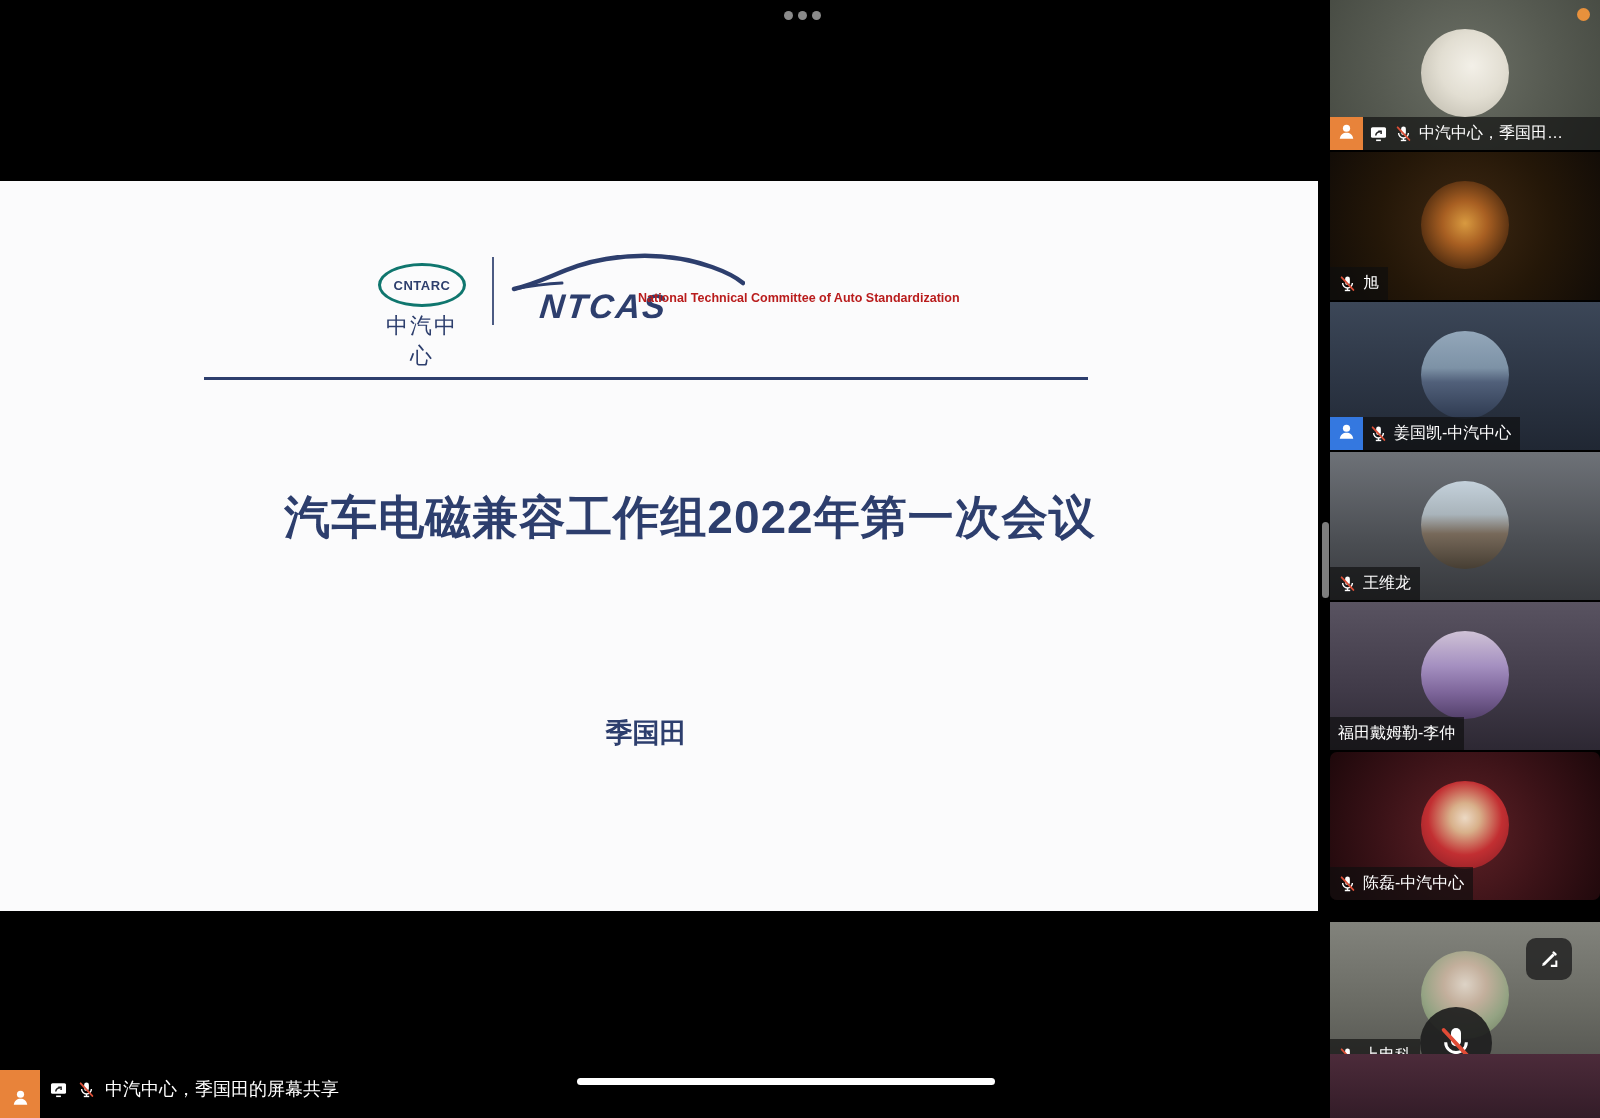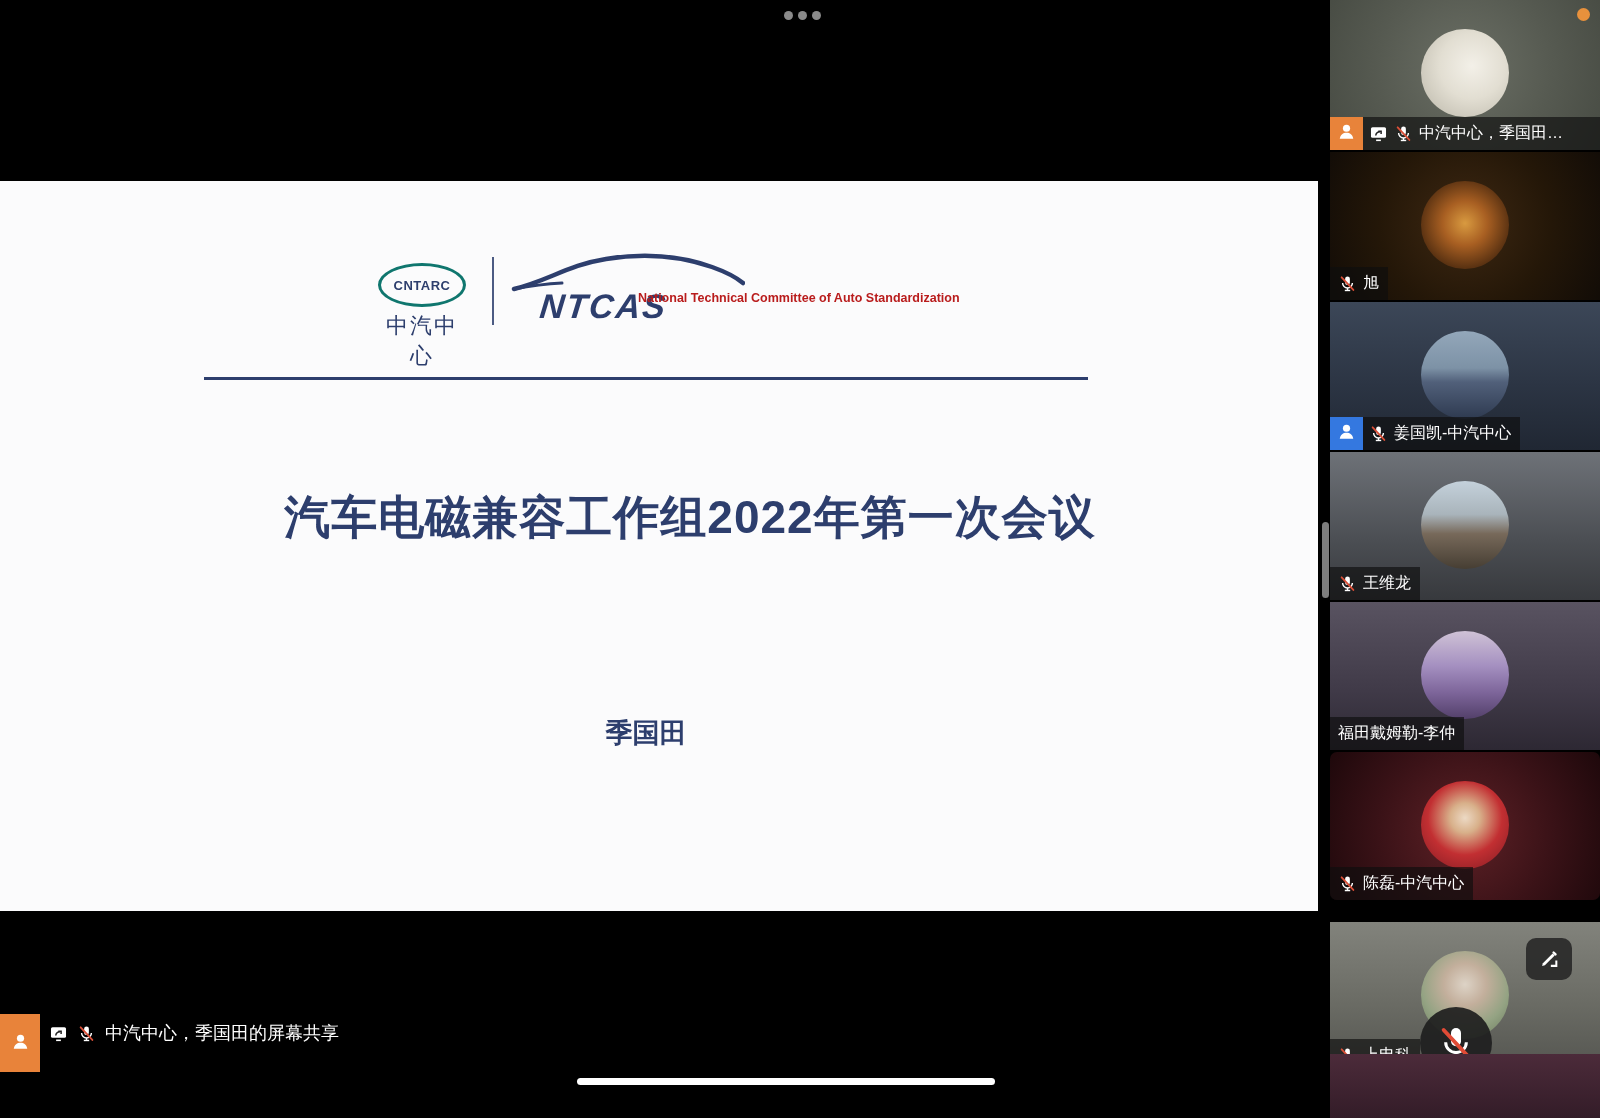--- a/index.html
+++ b/index.html
@@ -28,21 +28,21 @@
   .committee-en{margin-top:26px;font-size:12.5px;font-weight:bold;color:#b91c1c;}
   .slide-rule{position:absolute;left:204px;top:196px;width:884px;height:3px;background:#2d3e6d;}
   .slide-title{position:absolute;left:0;top:306px;width:1292px;text-align:center;
                font-size:46px;font-weight:bold;letter-spacing:1px;color:#2d3e6d;margin-left:44px;}
   .slide-presenter{position:absolute;left:0;top:534px;width:1292px;text-align:center;
                    font-size:27px;font-weight:bold;color:#2d3e6d;}
   .slide-date{position:absolute;left:0;top:582px;width:1292px;text-align:center;
               font-size:25px;font-weight:bold;color:#2d3e6d;}
 
   
-  .share-banner{position:absolute;left:0;top:1004px;height:58px;display:flex;align-items:center;gap:9px;color:#fff;}
+  .share-banner{position:absolute;left:0;top:1060px;height:58px;display:flex;align-items:center;gap:9px;color:#fff;}
   .badge-sq{width:38px;height:38px;display:flex;align-items:center;justify-content:center;flex:0 0 auto;}
   .badge-orange{background:#e8833a;}
   .badge-blue{background:#3478e0;}
   .share-banner .badge-sq{width:40px;height:58px;margin-top:20px;}
   .share-banner-text{font-size:18px;}
 
   
   .h-scroll{position:absolute;left:577px;top:1078px;width:418px;height:7px;border-radius:4px;background:#fff;}
 
   

